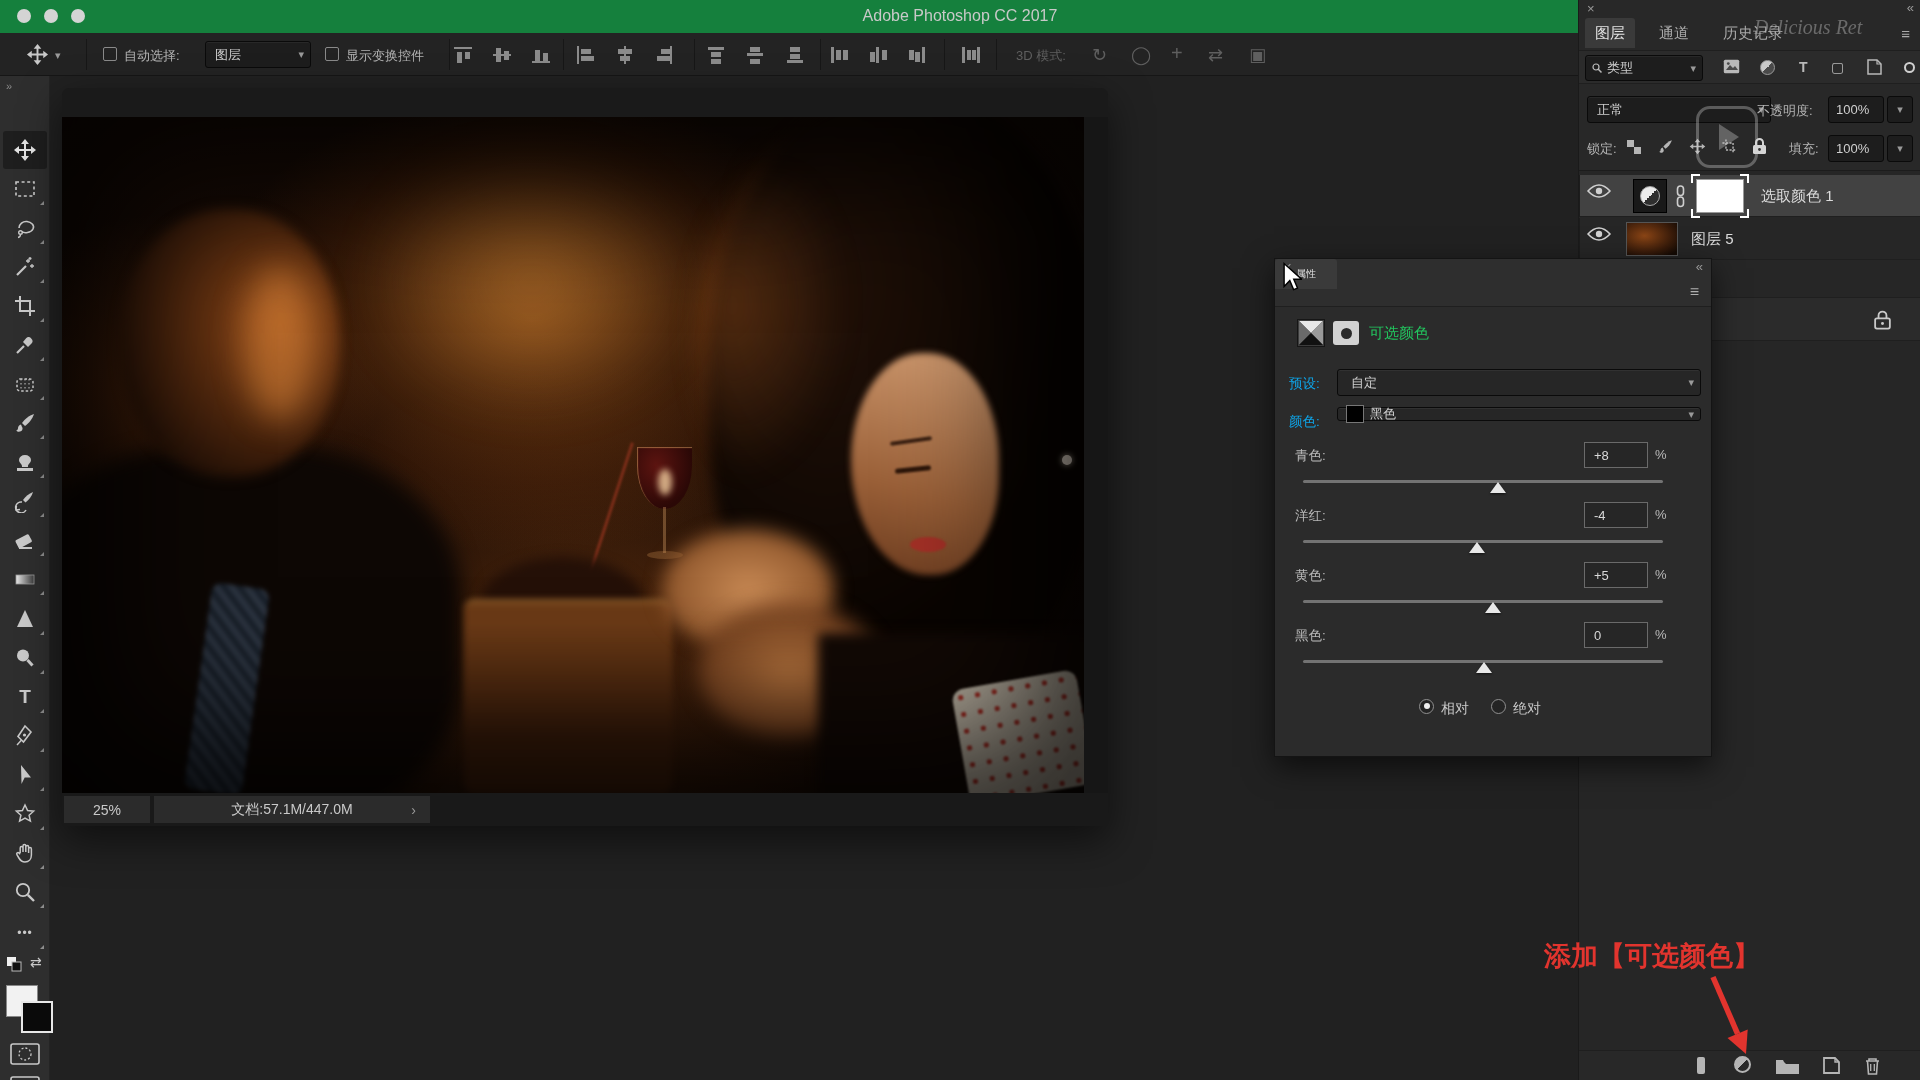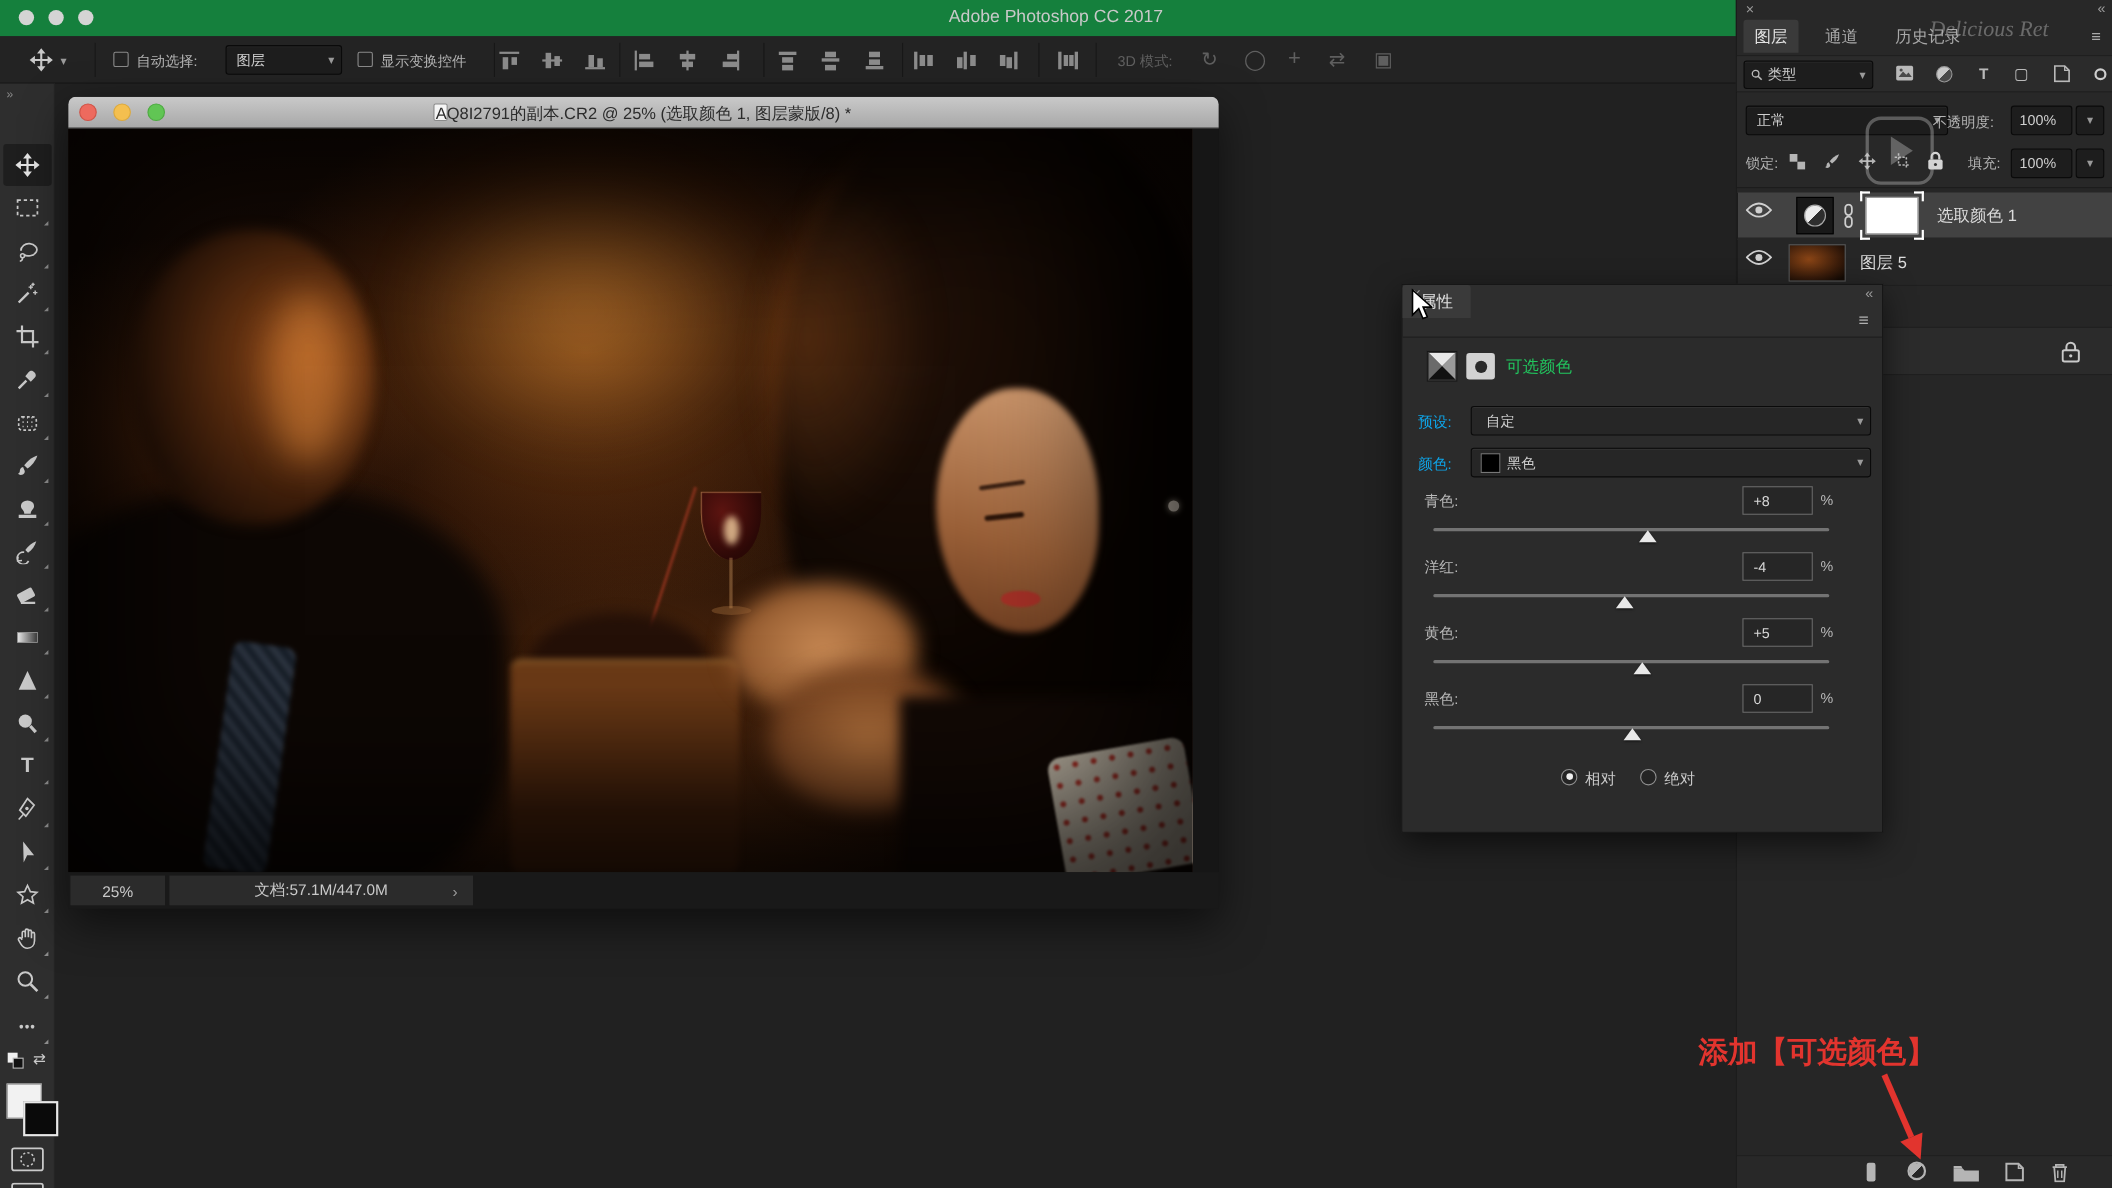--- a/index.html
+++ b/index.html
@@ -164,21 +164,21 @@
   .bgrow { left:0; top:126px; width:342px; height:44px; background:#2b2b2b; border-top:1px solid #1f1f1f; border-bottom:1px solid #1f1f1f; }
   .dock-bottom { left:0; top:1050px; width:342px; height:30px; background:#282828; border-top:1px solid #1f1f1f; }
   .dbi { top:5px; color:#b5b5b5; }
   .halfc2 { width:17px; height:17px; border-radius:50%; border:2px solid #b5b5b5; background:linear-gradient(135deg,#b5b5b5 50%,transparent 50%); }
 
   
   .props { left:1274px; top:258px; width:438px; height:499px; background:#2e2e2e; border:1px solid #141414;
            box-shadow:0 10px 28px rgba(0,0,0,.6); z-index:10; }
   .props-x { left:9px; top:0px; color:#9a9a9a; font-size:13px; }
   .props-coll { right:10px; top:0px; color:#9a9a9a; font-size:13px; letter-spacing:-2px; }
-  .props-tab { left:4px; top:17px; width:62px; height:30px; background:#3a3a3a; color:#e0e0e0; font-size:15px;
+  .props-tab { left:4px; top:17px; width:62px; height:30px; background:#3a3a3a; color:#e0e0e0; font-size:10px;
                display:flex; align-items:center; justify-content:center; border-radius:3px 3px 0 0; }
   .props-menu { right:12px; top:24px; color:#b0b0b0; font-size:16px; }
   .props-body { left:0; top:47px; width:436px; height:450px; background:#2b2b2b; border-top:1px solid #1f1f1f; }
   .sc-icon { left:22px; top:12px; width:28px; height:28px; background:#3c3c3c; border:1px solid #161616; }
   .m-icon { left:58px; top:14px; width:26px; height:24px; background:#d2d2d2; border-radius:3px;
             display:flex; align-items:center; justify-content:center; }
   .m-icon i { width:11px; height:11px; border-radius:50%; background:#2a2a2a; }
   .adj-title { left:94px; top:17px; font-size:15px; color:#22c55e; }
   .prop-lbl { font-size:13.5px; color:#0ea5e9; }
   .slider-lbl { font-size:13.5px; color:#b9b9b9; }
@@ -423,27 +423,20 @@
         </svg>
     </div>
     <div class="abs" style="left:10px;top:996px">
       <svg width="30" height="10" viewBox="0 0 30 10">
           <rect x="1" y="1" width="28" height="14" rx="2" fill="none" stroke="#c9c9c9" stroke-width="1.6"></rect>
         </svg>
     </div>
   </div>
 
   <div class="abs docwin">
-    <div class="abs doc-titlebar">
-      <div class="abs doc-dot" style="left:10px;background:#ed6a5e;border:1px solid #d05246"></div>
-      <div class="abs doc-dot" style="left:41px;background:#f4bf4f;border:1px solid #dca93c"></div>
-      <div class="abs doc-dot" style="left:72px;background:#61c554;border:1px solid #4dab41"></div>
-      <div class="abs doc-icon"></div>
-      <div class="abs doc-title">AQ8I2791的副本.CR2 @ 25% (选取颜色 1, 图层蒙版/8) *</div>
-    </div>
     <div class="canvas">
       <div class="photo">
         <div class="ph-glow"></div>
         <div class="ph-bokeh1"></div>
         <div class="ph-hair"></div>
         <div class="ph-hair-rim"></div>
         <div class="ph-man-body"></div>
         <div class="ph-man-head"></div>
         <div class="ph-man-face"></div>
         <div class="ph-tie"></div>
@@ -672,21 +665,21 @@
         </div>
       <span class="abs adj-title">可选颜色</span>
 
       <span class="abs prop-lbl" style="left:14px;top:68px">预设:</span>
       <div class="abs ddl" style="left:62px;top:62px;width:364px;height:27px;padding-left:13px;background:#262626">
         <span>自定</span>
         <span class="caret">▾</span>
       </div>
 
       <span class="abs prop-lbl" style="left:14px;top:106px">颜色:</span>
-      <div class="abs ddl" style="left:62px;top:100px;width:364px;height:27px;padding-left:8px;background:#262626">
+      <div class="abs ddl" style="left:62px;top:100px;width:364px;height:14px;padding-left:8px;background:#262626">
         <span style="display:inline-block;width:18px;height:18px;background:#000;border:1px solid #777;margin-right:6px"></span>
         <span>黑色</span>
         <span class="caret">▾</span>
       </div>
 
       <span class="abs slider-lbl" style="left:20px;top:140px">青色:</span>
       <div class="abs sl-box" style="top:135px">
           <span>+8</span>
         </div>
       <span class="abs pct" style="left:380px;top:140px">%</span>

